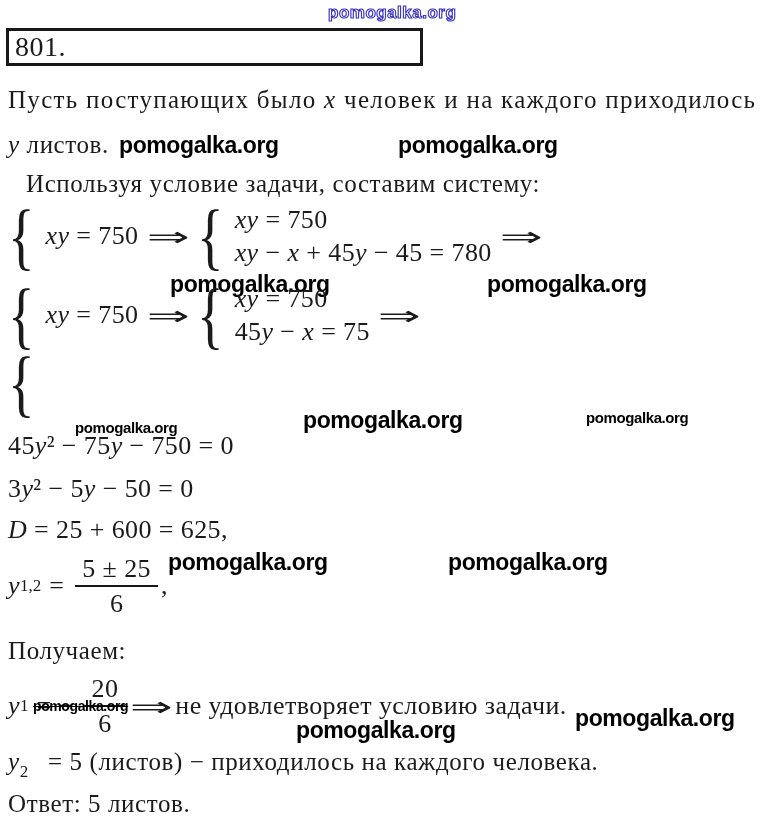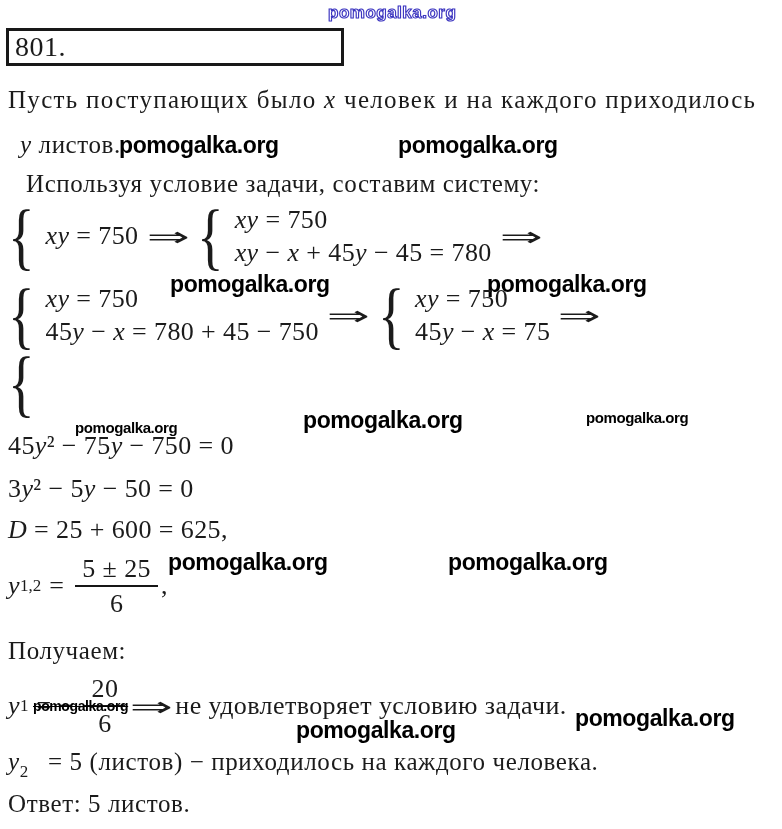--- a/index.html
+++ b/index.html
@@ -16,21 +16,21 @@
 
   
   .textline { font-size: 25px; letter-spacing: 0.6px; }
   .wide { letter-spacing: 1.3px; }
   .eq { font-size: 26px; letter-spacing: 0.4px; }
   .math i { font-style: italic; }
 
   
   .numbox {
     border: 3px solid #181818;
-    width: 338px; height: 38px;
+    width: 417px; height: 38px;
   }
   .numlabel {
     font-size: 28px; line-height: 32px;
     padding-left: 6px;
     letter-spacing: 0.5px;
   }
 
   
   .wm {
     font-family: "Liberation Sans", "DejaVu Sans", sans-serif;
@@ -85,21 +85,21 @@
 <body>
 
 <div class="abs wm wm-top" style="left:328px; top:3px;">pomogalka.org</div>
 
 <div class="abs numbox" style="left:6px; top:28px;">
   <div class="numlabel">801.</div>
 </div>
 
 <div class="abs textline wide math" style="left:8px; top:86px;">Пусть поступающих было <i>x</i> человек и на каждого приходилось</div>
 
-<div class="abs textline math" style="left:8px; top:131px;margin-left:12px;"><i>y</i> листов.</div>
+<div class="abs textline math" style="left:8px; top:131px;"><i>y</i> листов.</div>
 <div class="abs wm wm-big" style="left:119px; top:132px;">pomogalka.org</div>
 <div class="abs wm wm-big" style="left:398px; top:132px;">pomogalka.org</div>
 
 <div class="abs textline" style="left:8px; top:170px;margin-left:18px;">Используя условие задачи, составим систему:</div>
 
 <div class="abs row" style="left:8px; top:203px;">
   <div class="sys">
     <span class="brace">{</span>
     <span class="syslines">
       <span class="sysline math"><i>xy</i> = 750</span>
@@ -117,21 +117,20 @@
 </div>
 
 <div class="abs wm wm-big" style="left:170px; top:271px;">pomogalka.org</div>
 <div class="abs wm wm-big" style="left:487px; top:271px;">pomogalka.org</div>
 
 <div class="abs row" style="left:8px; top:282px;">
   <div class="sys">
     <span class="brace">{</span>
     <span class="syslines">
       <span class="sysline math"><i>xy</i> = 750</span>
-      <span class="sysline math">45<i>y</i> − <i>x</i> = 780 + 45 − 750</span>
     </span>
   </div>
   <span class="arrow">⇒</span>
   <div class="sys">
     <span class="brace">{</span>
     <span class="syslines">
       <span class="sysline math"><i>xy</i> = 750</span>
       <span class="sysline math">45<i>y</i> − <i>x</i> = 75</span>
     </span>
   </div>

